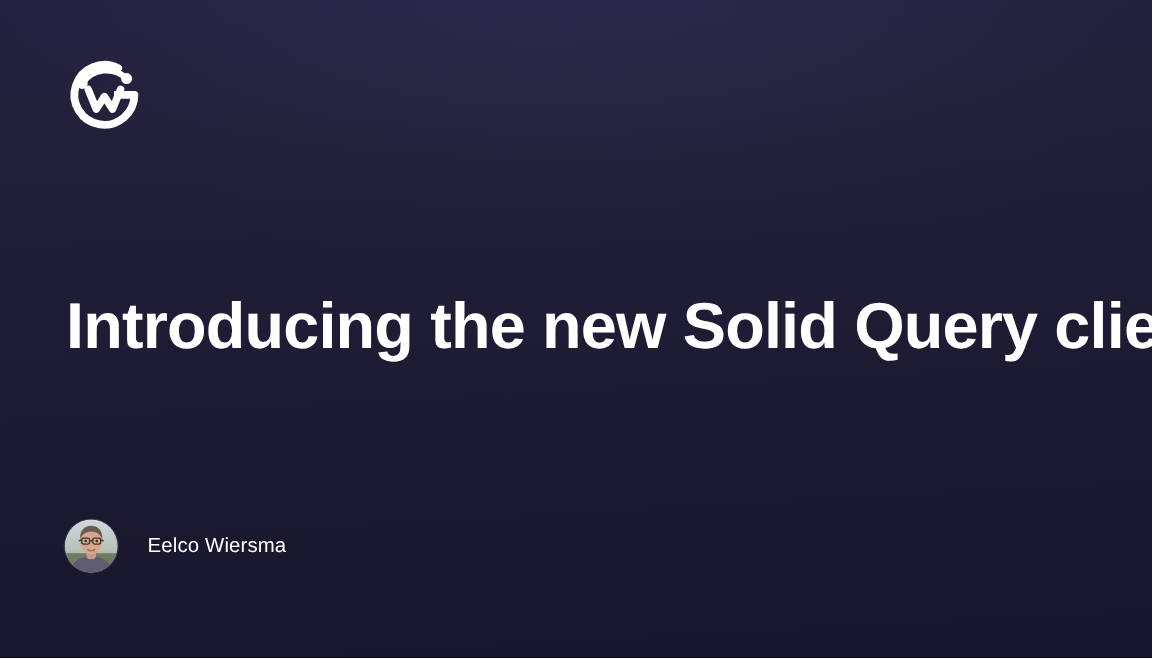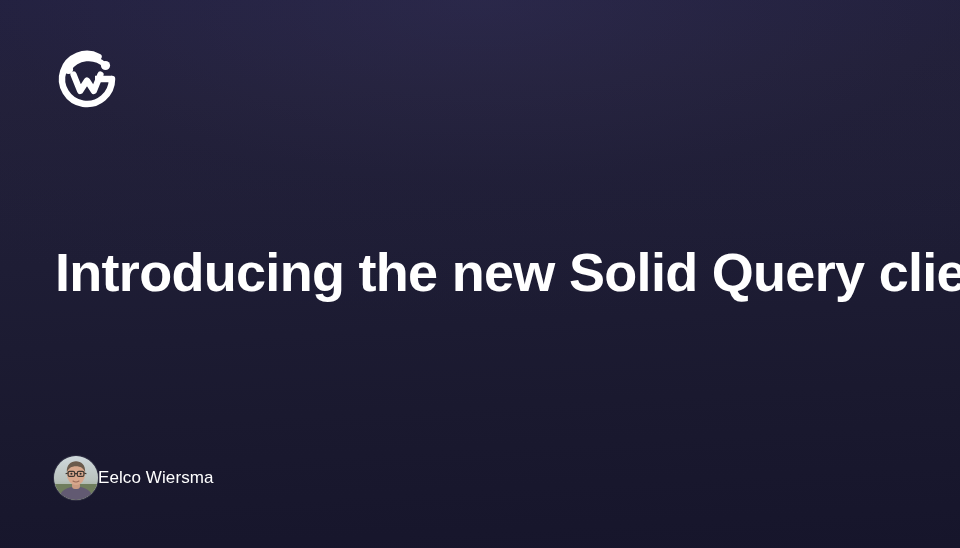--- a/index.html
+++ b/index.html
@@ -51,24 +51,24 @@
     line-height: 64px;
     font-weight: bold;
     letter-spacing: -0.7px;
     white-space: nowrap;
   }
 
   
   .author {
     position: absolute;
     left: 54px;
-    top: 456px;
+    top: 433px;
     display: flex;
     align-items: center;
-    gap: 0;
+    gap: 25px;
   }
 
   .avatar {
     position: relative;
     width: 44px;
     height: 44px;
     border-radius: 50%;
     overflow: hidden;
     flex: 0 0 auto;
     background: #9aa3a8;

